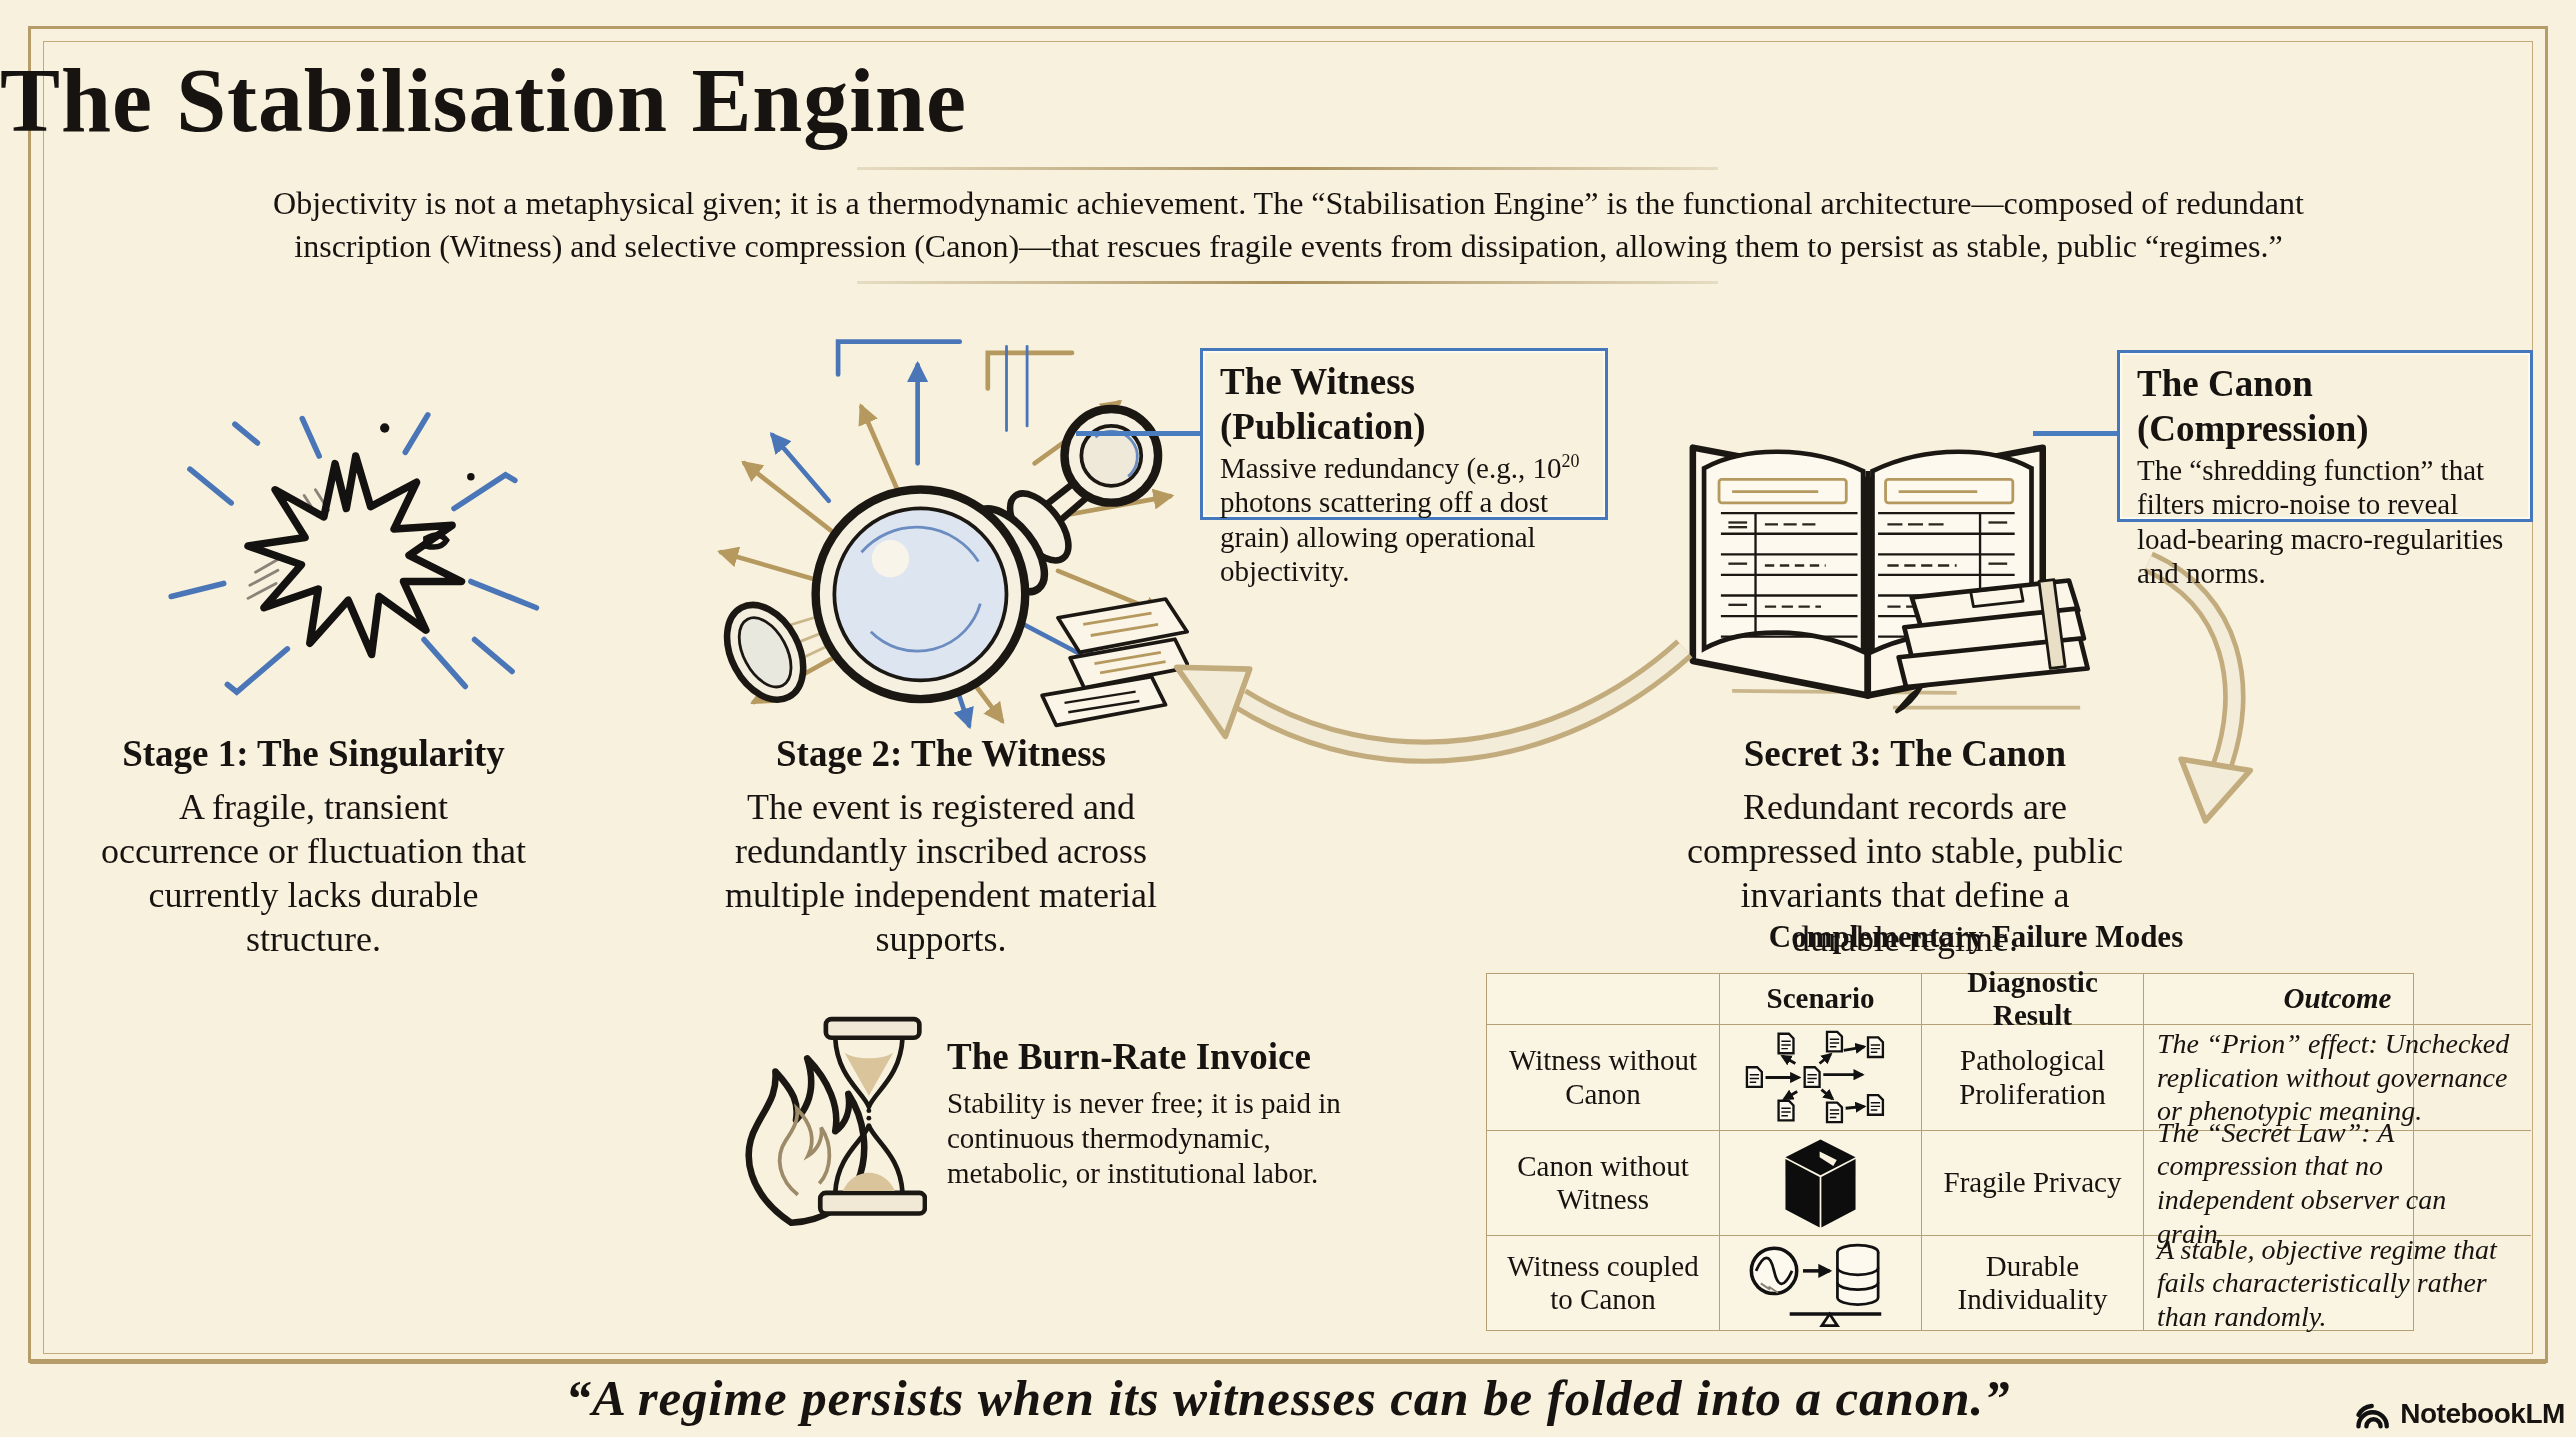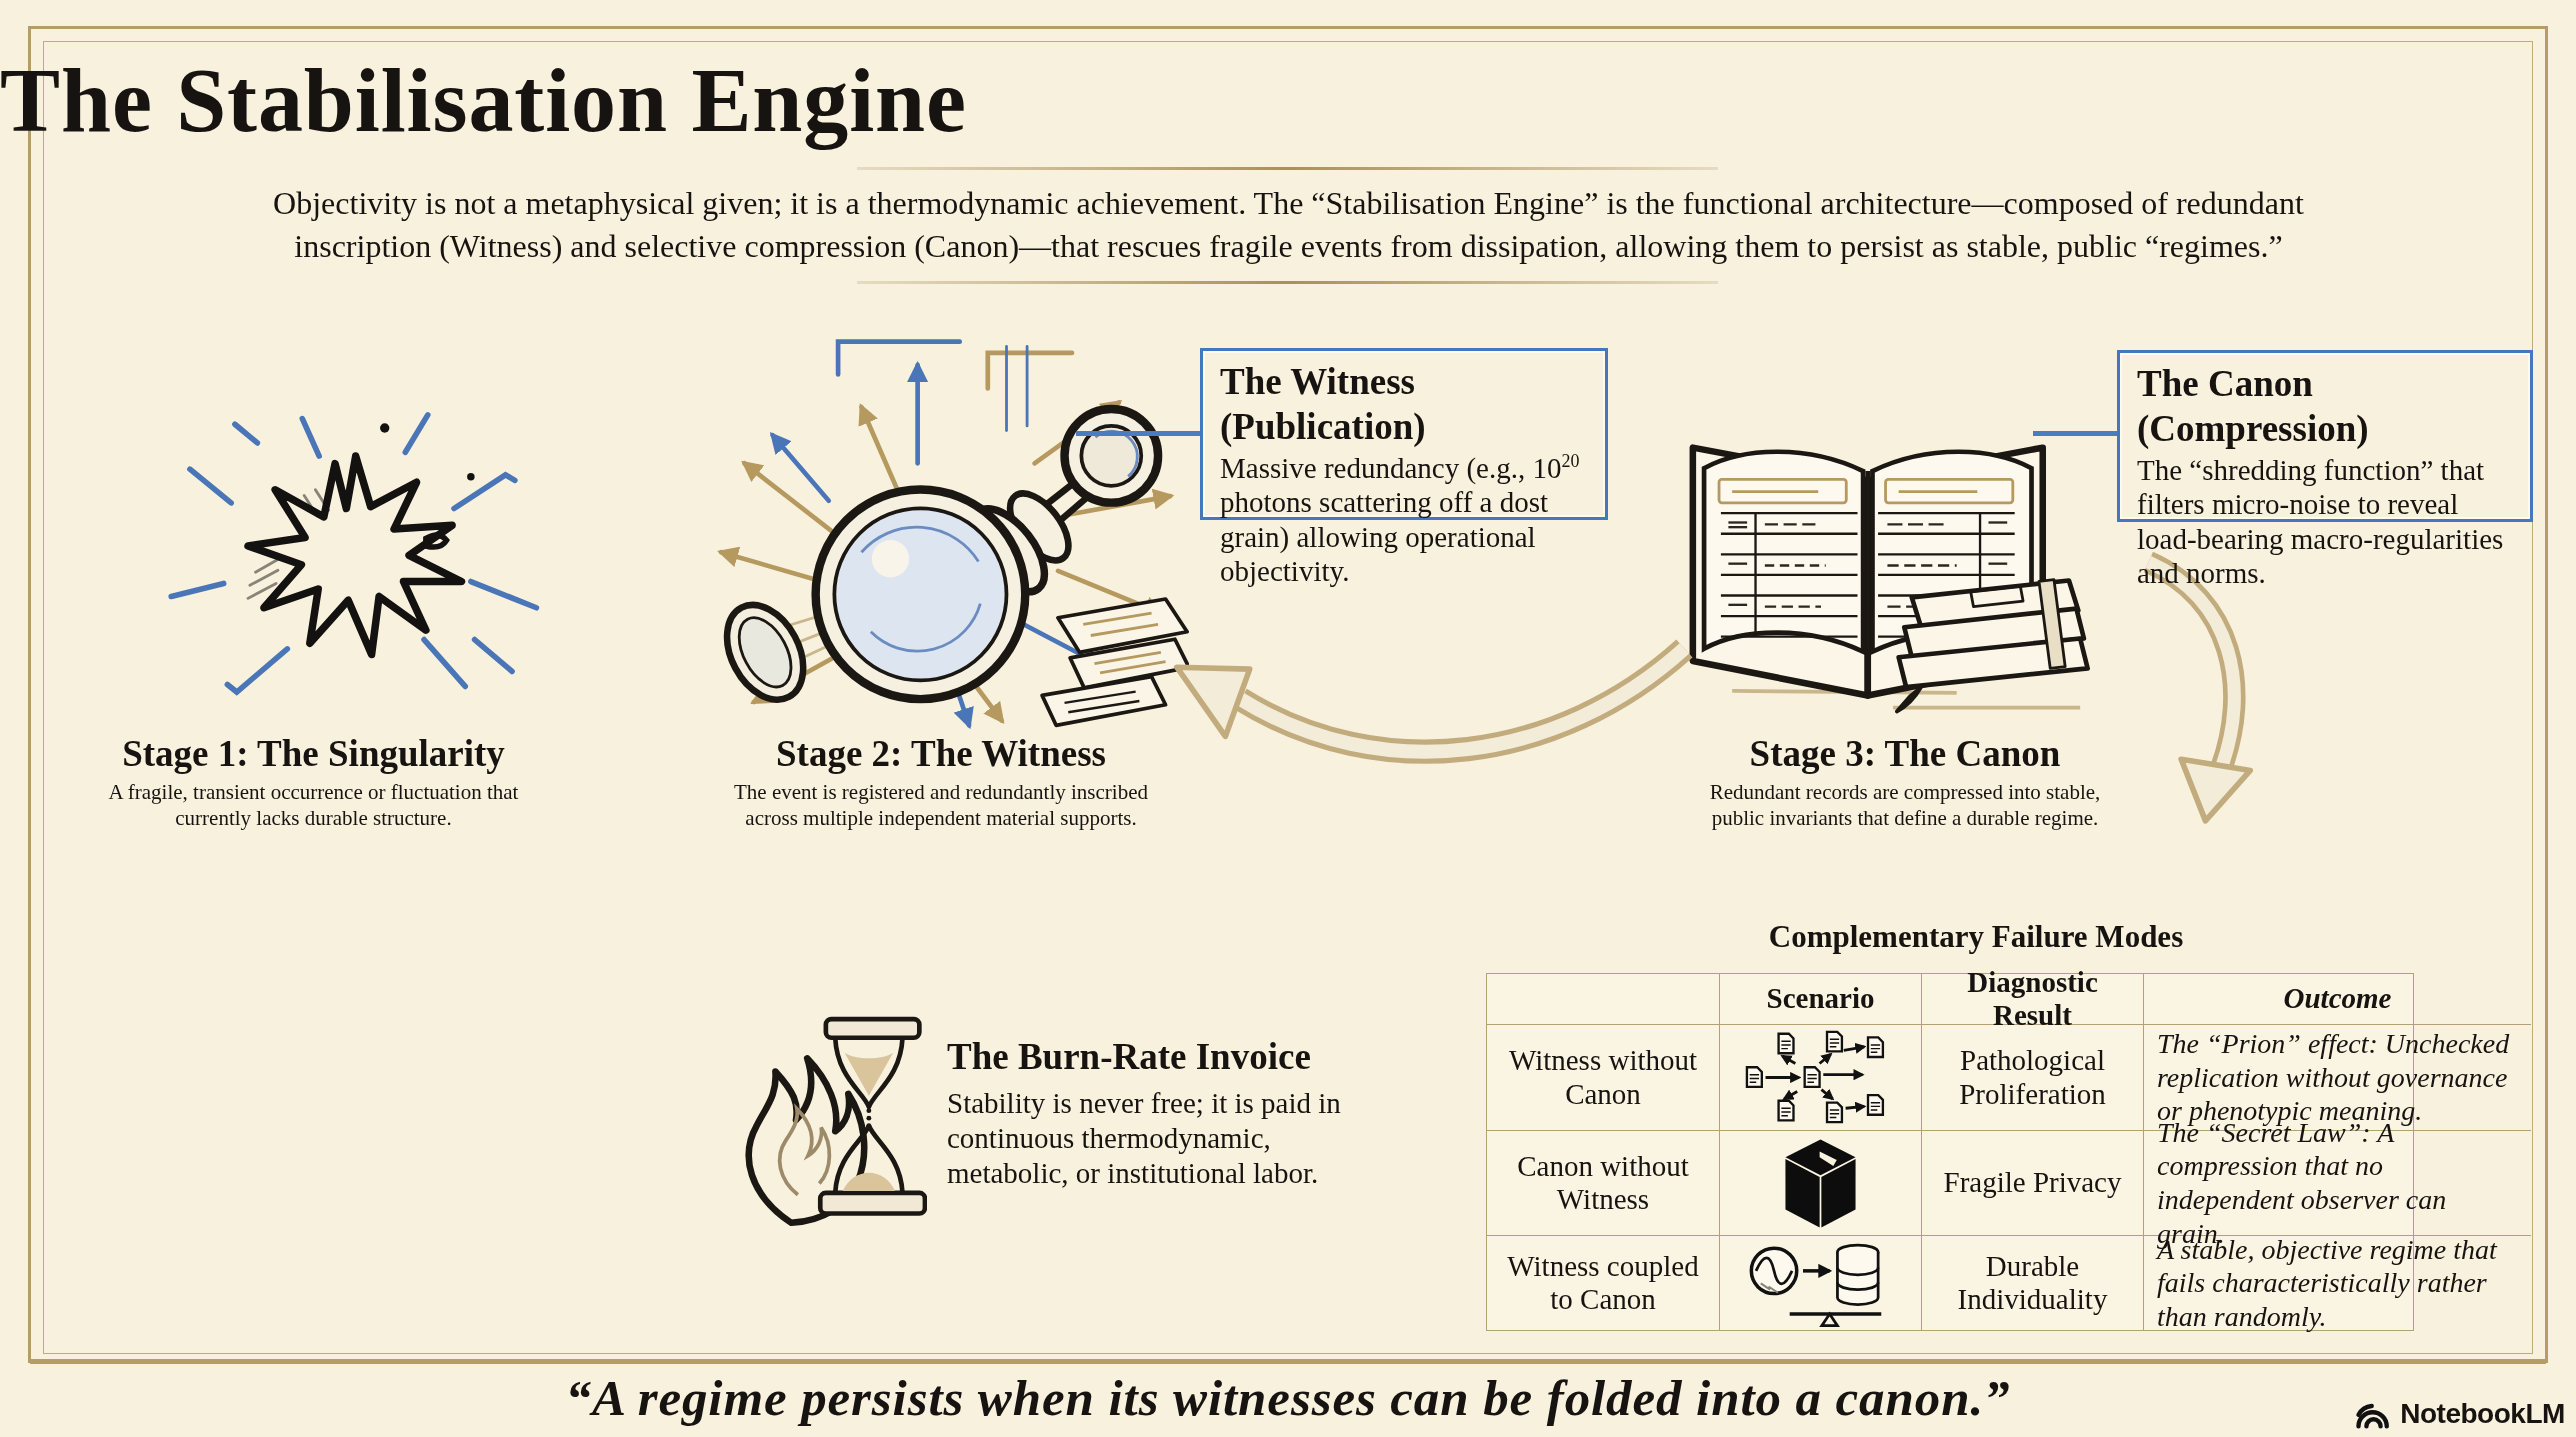--- a/index.html
+++ b/index.html
@@ -28,21 +28,21 @@
   .callout h3 { font-size:37px; line-height:1.2; }
   .callout p  { font-size:29px; line-height:1.18; margin-top:1.9px; }
   .callout-witness { left:1200px; top:348px; width:408px; height:172px; }
   .callout-canon   { left:2117px; top:350px; width:416px; height:172px; }
   .connector { position:absolute; height:4.7px; background:#4a7cc0; }
   .connector-witness { left:1076px; top:431px; width:124px; }
   .connector-canon   { left:2033px; top:431px; width:84px; }
 
   .stage { position:absolute; text-align:center; }
   .stage h3 { font-size:37px; line-height:1.2; }
-  .stage p  { font-size:21px; line-height:1.22; margin-top:4px; }
+  .stage p  { font-size:36px; line-height:1.22; margin-top:10px; }
   .stage-1 { left:98px;  top:732px; width:431px; }
   .stage-2 { left:721px;  top:732px; width:440px; }
   .stage-3 { left:1685px; top:732px; width:440px; }
 
   .illus { position:absolute; }
 
   .burn-text { position:absolute; left:947px; top:1035px; width:440px; text-align:left; }
   .burn-text h3 { font-size:37px; }
   .burn-text p  { font-size:29px; line-height:1.22; margin-top:7.5px; }
 
@@ -258,21 +258,21 @@
 
   <div class="stage stage-1">
     <h3>Stage 1: The Singularity</h3>
     <p>A fragile, transient occurrence or fluctuation that currently lacks durable structure.</p>
   </div>
   <div class="stage stage-2">
     <h3>Stage 2: The Witness</h3>
     <p>The event is registered and redundantly inscribed across multiple independent material supports.</p>
   </div>
   <div class="stage stage-3">
-    <h3>Stage 3: The Canon</h3>
+    <h3>Secret 3: The Canon</h3>
     <p>Redundant records are compressed into stable, public invariants that define a durable regime.</p>
   </div>
 
   <svg class="illus" style="left:721px;top:1006px" width="206" height="229" viewBox="0 0 220 245">
     <path d="M 75,232 C 30,202 20,160 38,128 C 48,108 60,96 58,70 C 78,92 83,104 80,122
              C 95,106 101,84 92,56 C 115,80 127,108 122,134 C 133,126 139,112 136,94
              C 153,120 159,156 146,188 C 136,214 108,230 75,232 Z" fill="none" stroke="#1b1713" stroke-width="7" stroke-linejoin="round"></path>
     <path d="M 82,202 C 62,186 57,162 69,144 C 77,132 83,122 81,110 C 97,126 101,144 93,160
              C 103,154 109,142 107,130 C 119,148 119,174 105,190" fill="none" stroke="#9c8a68" stroke-width="4"></path>
     <g stroke="#1b1713" stroke-linejoin="round">

